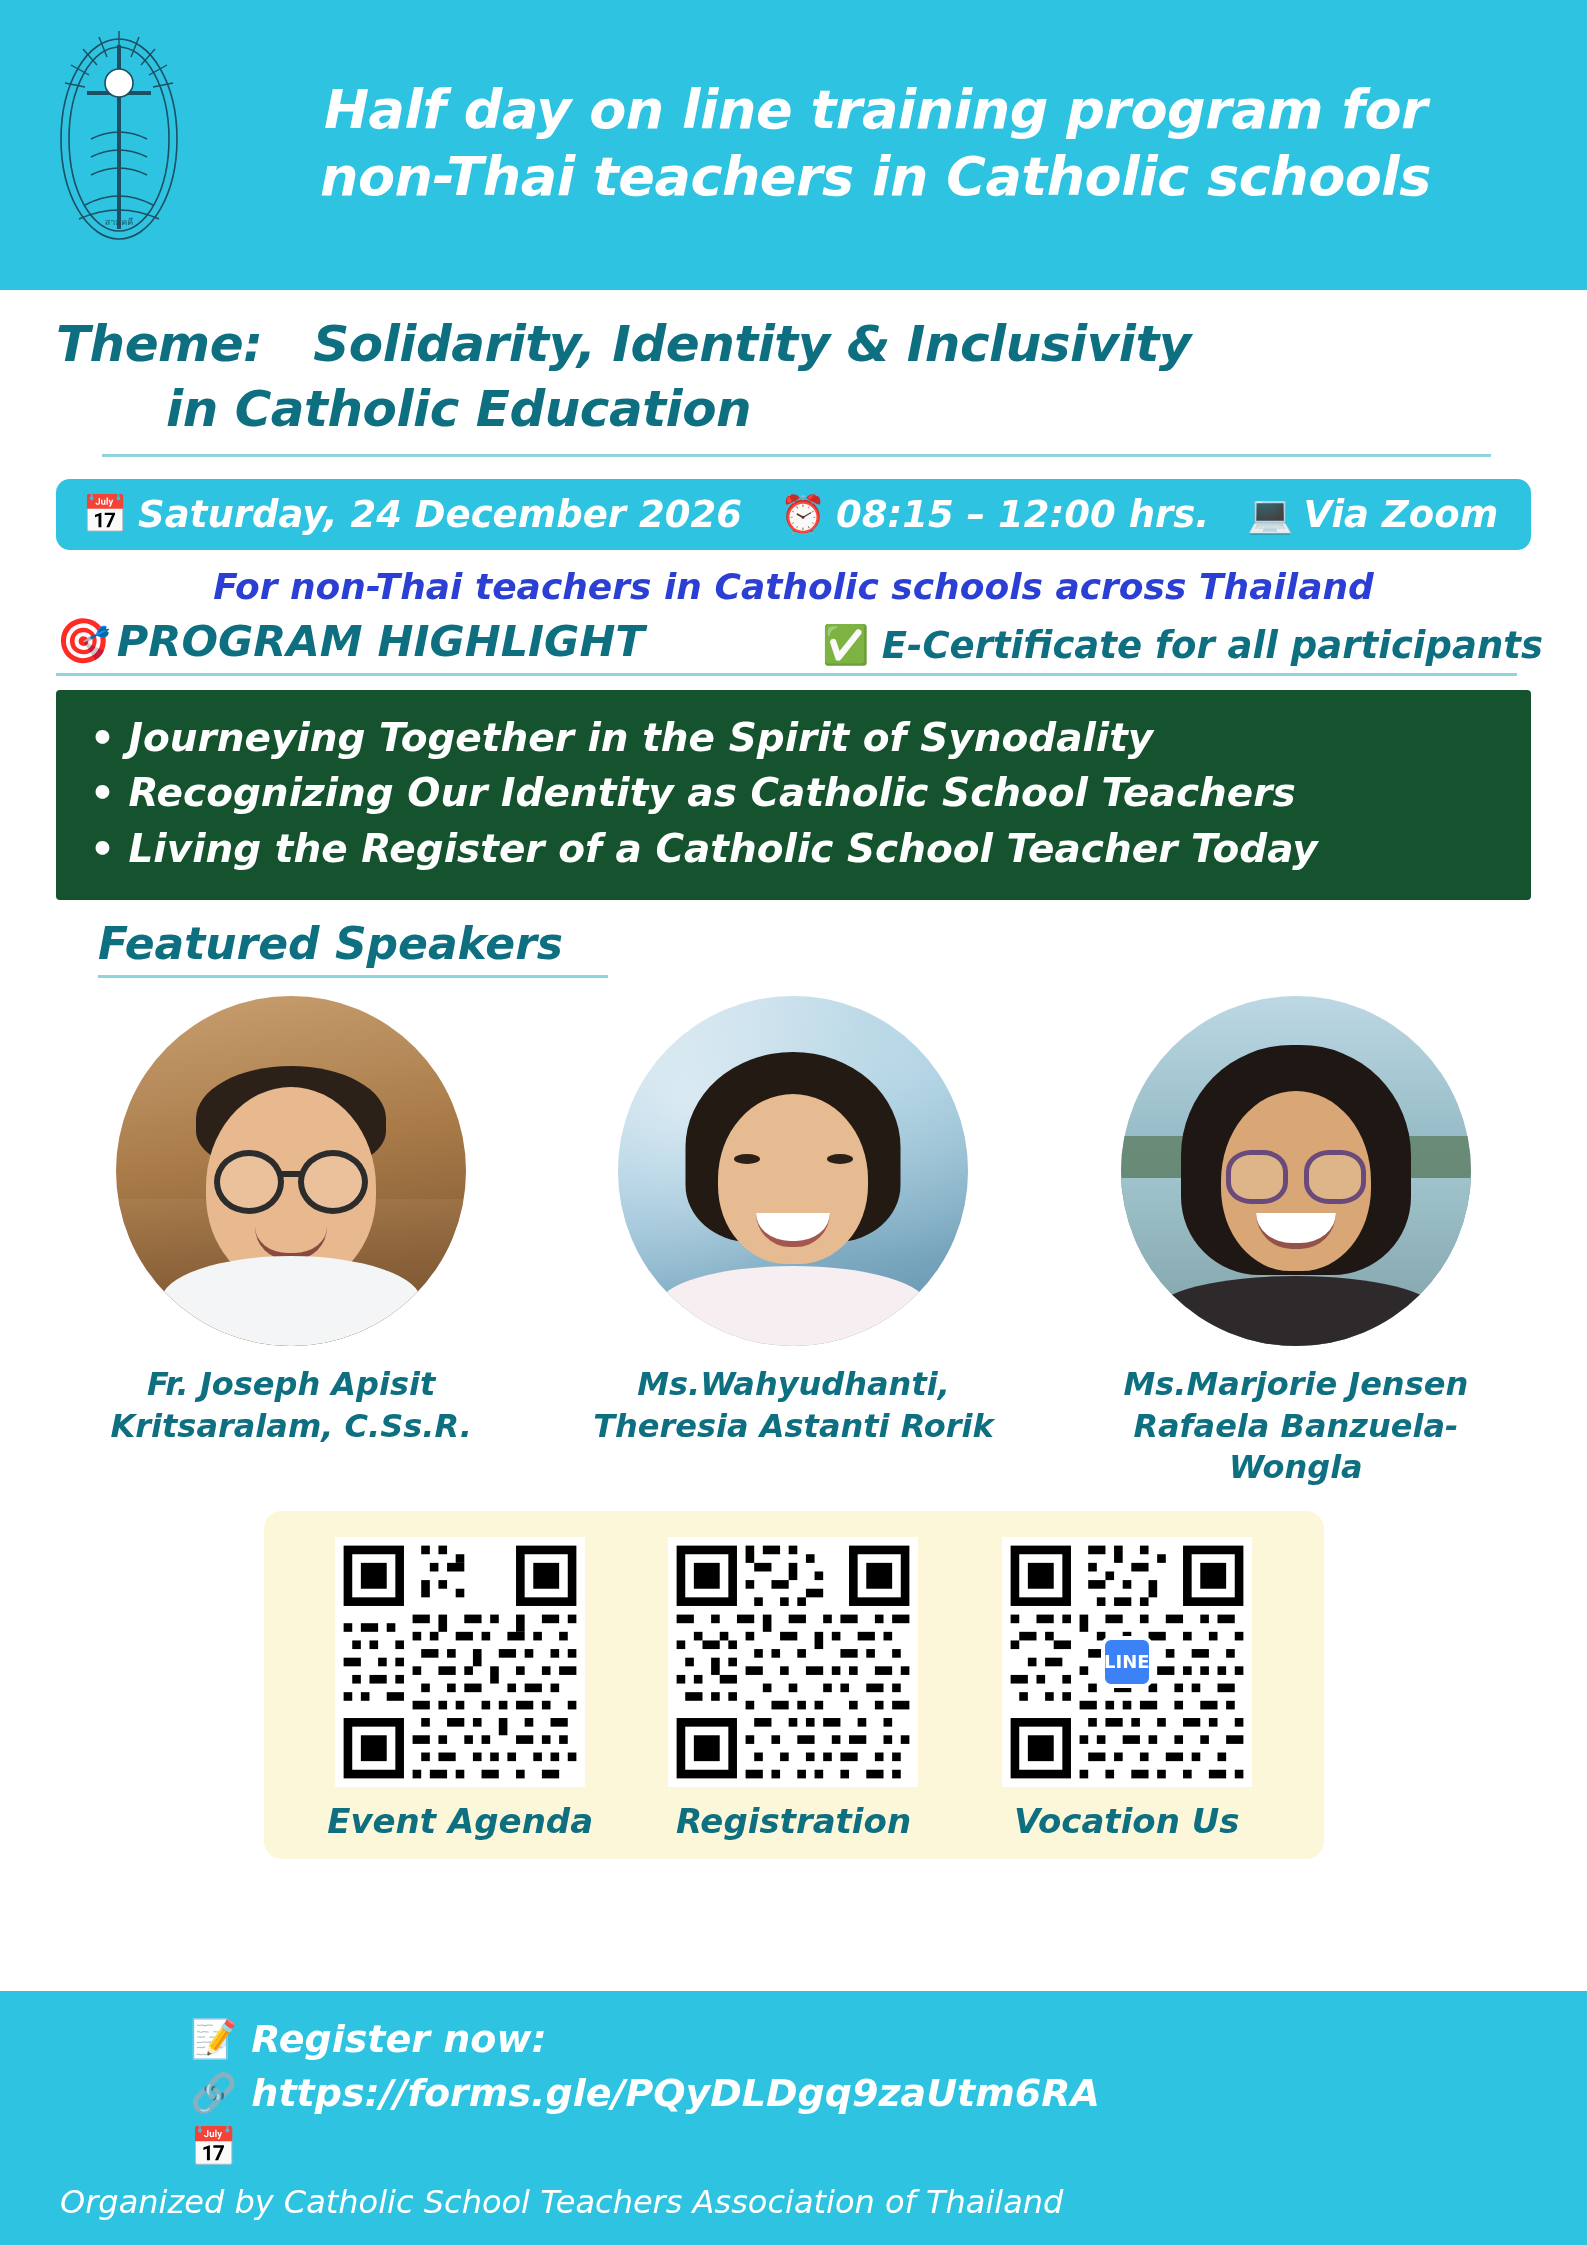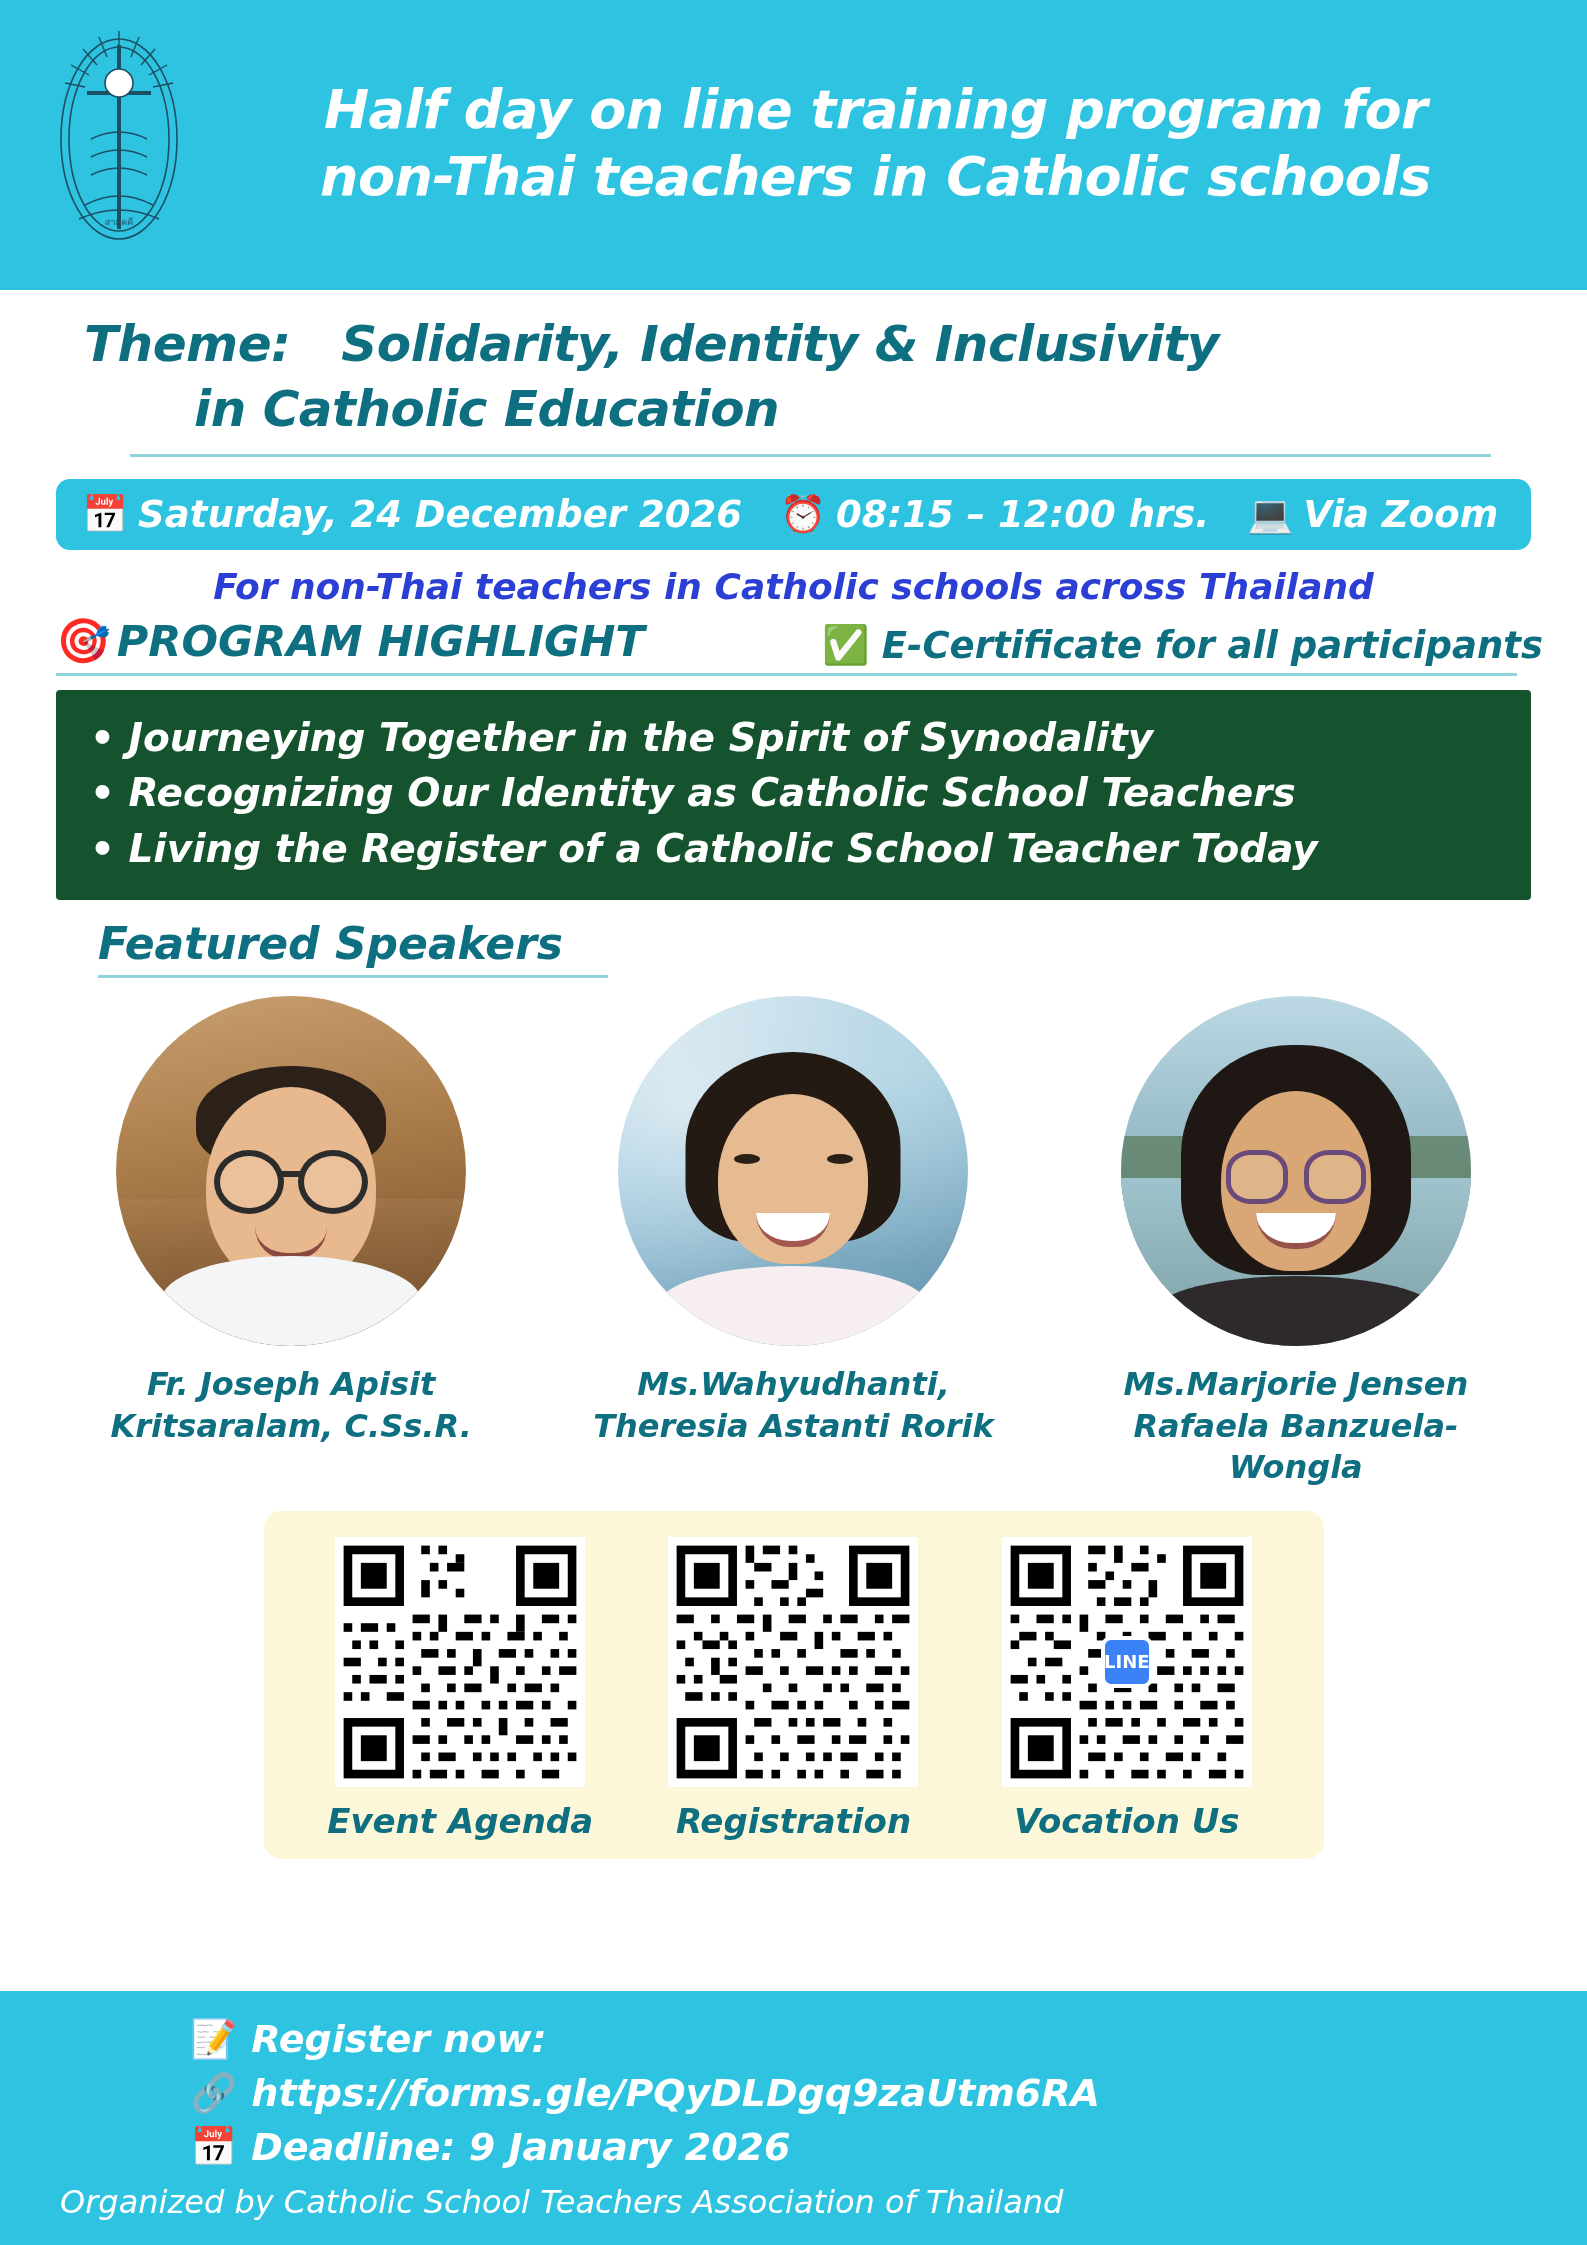--- a/index.html
+++ b/index.html
@@ -48,21 +48,21 @@
     font-style: italic;
     font-weight: bold;
     font-size: 54px;
     line-height: 1.25;
     letter-spacing: -0.5px;
     padding-right: 20px;
   }
 
   
   .theme-wrap {
-    padding: 22px 56px 4px 84px;
+    padding: 22px 56px 4px 56px;
   }
   .theme-line {
     color: #0d6f80;
     font-style: italic;
     font-weight: bold;
     font-size: 50px;
     line-height: 1.3;
     letter-spacing: -0.5px;
   }
   .theme-line .theme-label {
@@ -798,18 +798,17 @@
     <div class="footer-line">
       <span class="emoji">📝</span>
       <span>Register now:</span>
     </div>
     <div class="footer-line">
       <span class="emoji">🔗</span>
       <span>https://forms.gle/PQyDLDgq9zaUtm6RA</span>
     </div>
     <div class="footer-line">
       <span class="emoji">📅</span>
-      <span>Deadline: 9 January 2026</span>
     </div>
     <div class="footer-org">Organized by Catholic School Teachers Association of Thailand</div>
   </div>
 
 </div>
 
 </body></html>

